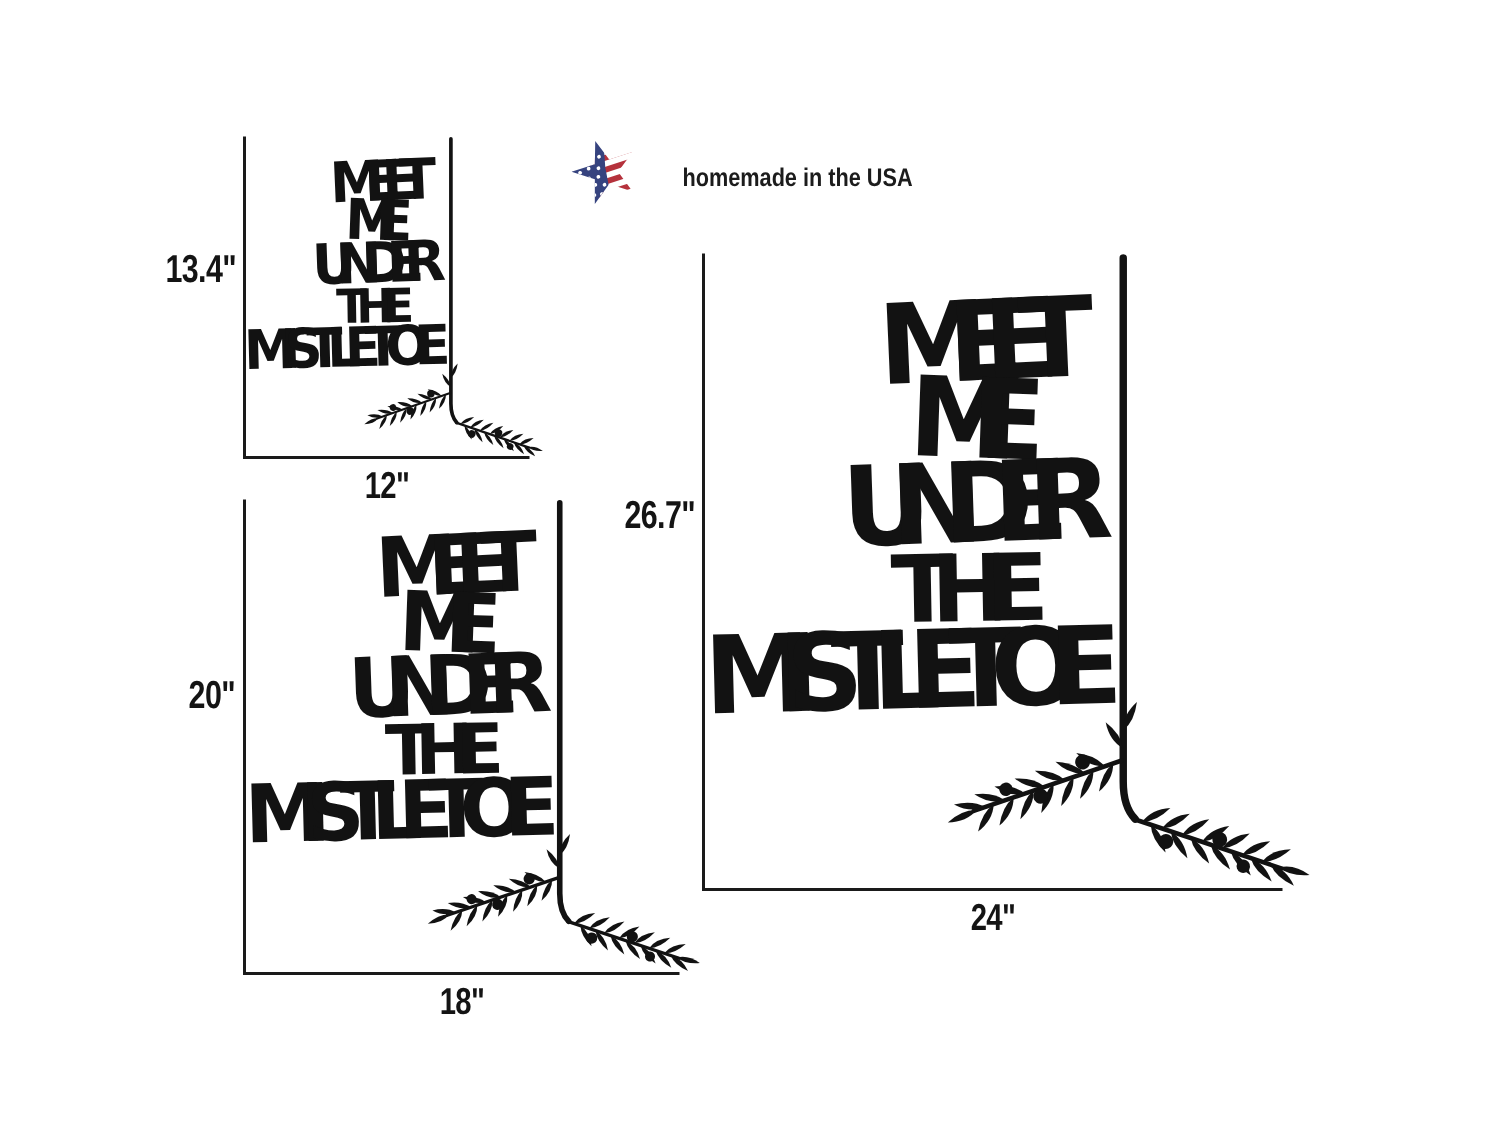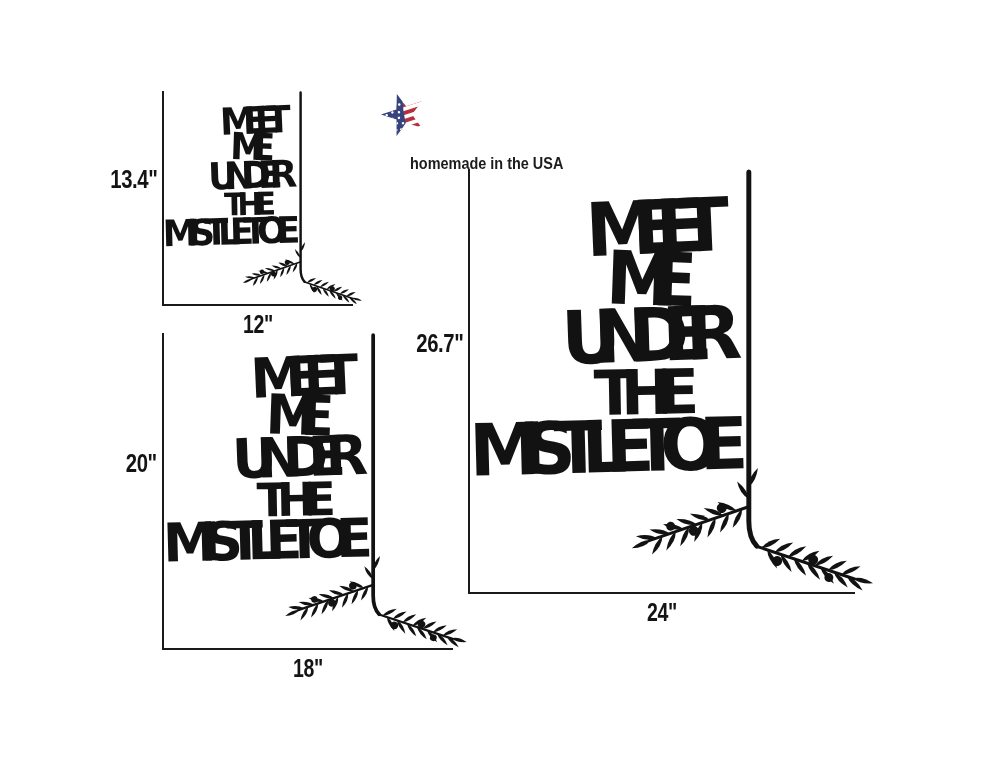--- a/index.html
+++ b/index.html
@@ -5,21 +5,21 @@
   html,body { margin:0; padding:0; background:#fff; }
   .canvas {
     position:relative; width:990px; height:765px; background:#ffffff;
     overflow:hidden; font-family:"Liberation Sans", sans-serif;
   }
 
   
   .defs { position:absolute; width:0; height:0; overflow:hidden; }
 
   
-  .badge { position:absolute; left:381px; top:92px; display:flex; align-items:flex-start;flex-direction:column; }
+  .badge { position:absolute; left:381px; top:92px; display:flex; align-items:flex-start; }
   .star { width:45px; height:45px; display:block; }
   .badge-label {
     margin-left:29px; margin-top:17px;
     font-weight:bold; font-size:17px; color:#1c1c1c; white-space:nowrap;
     transform:scaleX(0.85); transform-origin:0 50%; letter-spacing:0px;
   }
 
   
   .sign { position:absolute; }
   .sign--small  { left:162px; top:91px;  width:191px; height:215px; }

